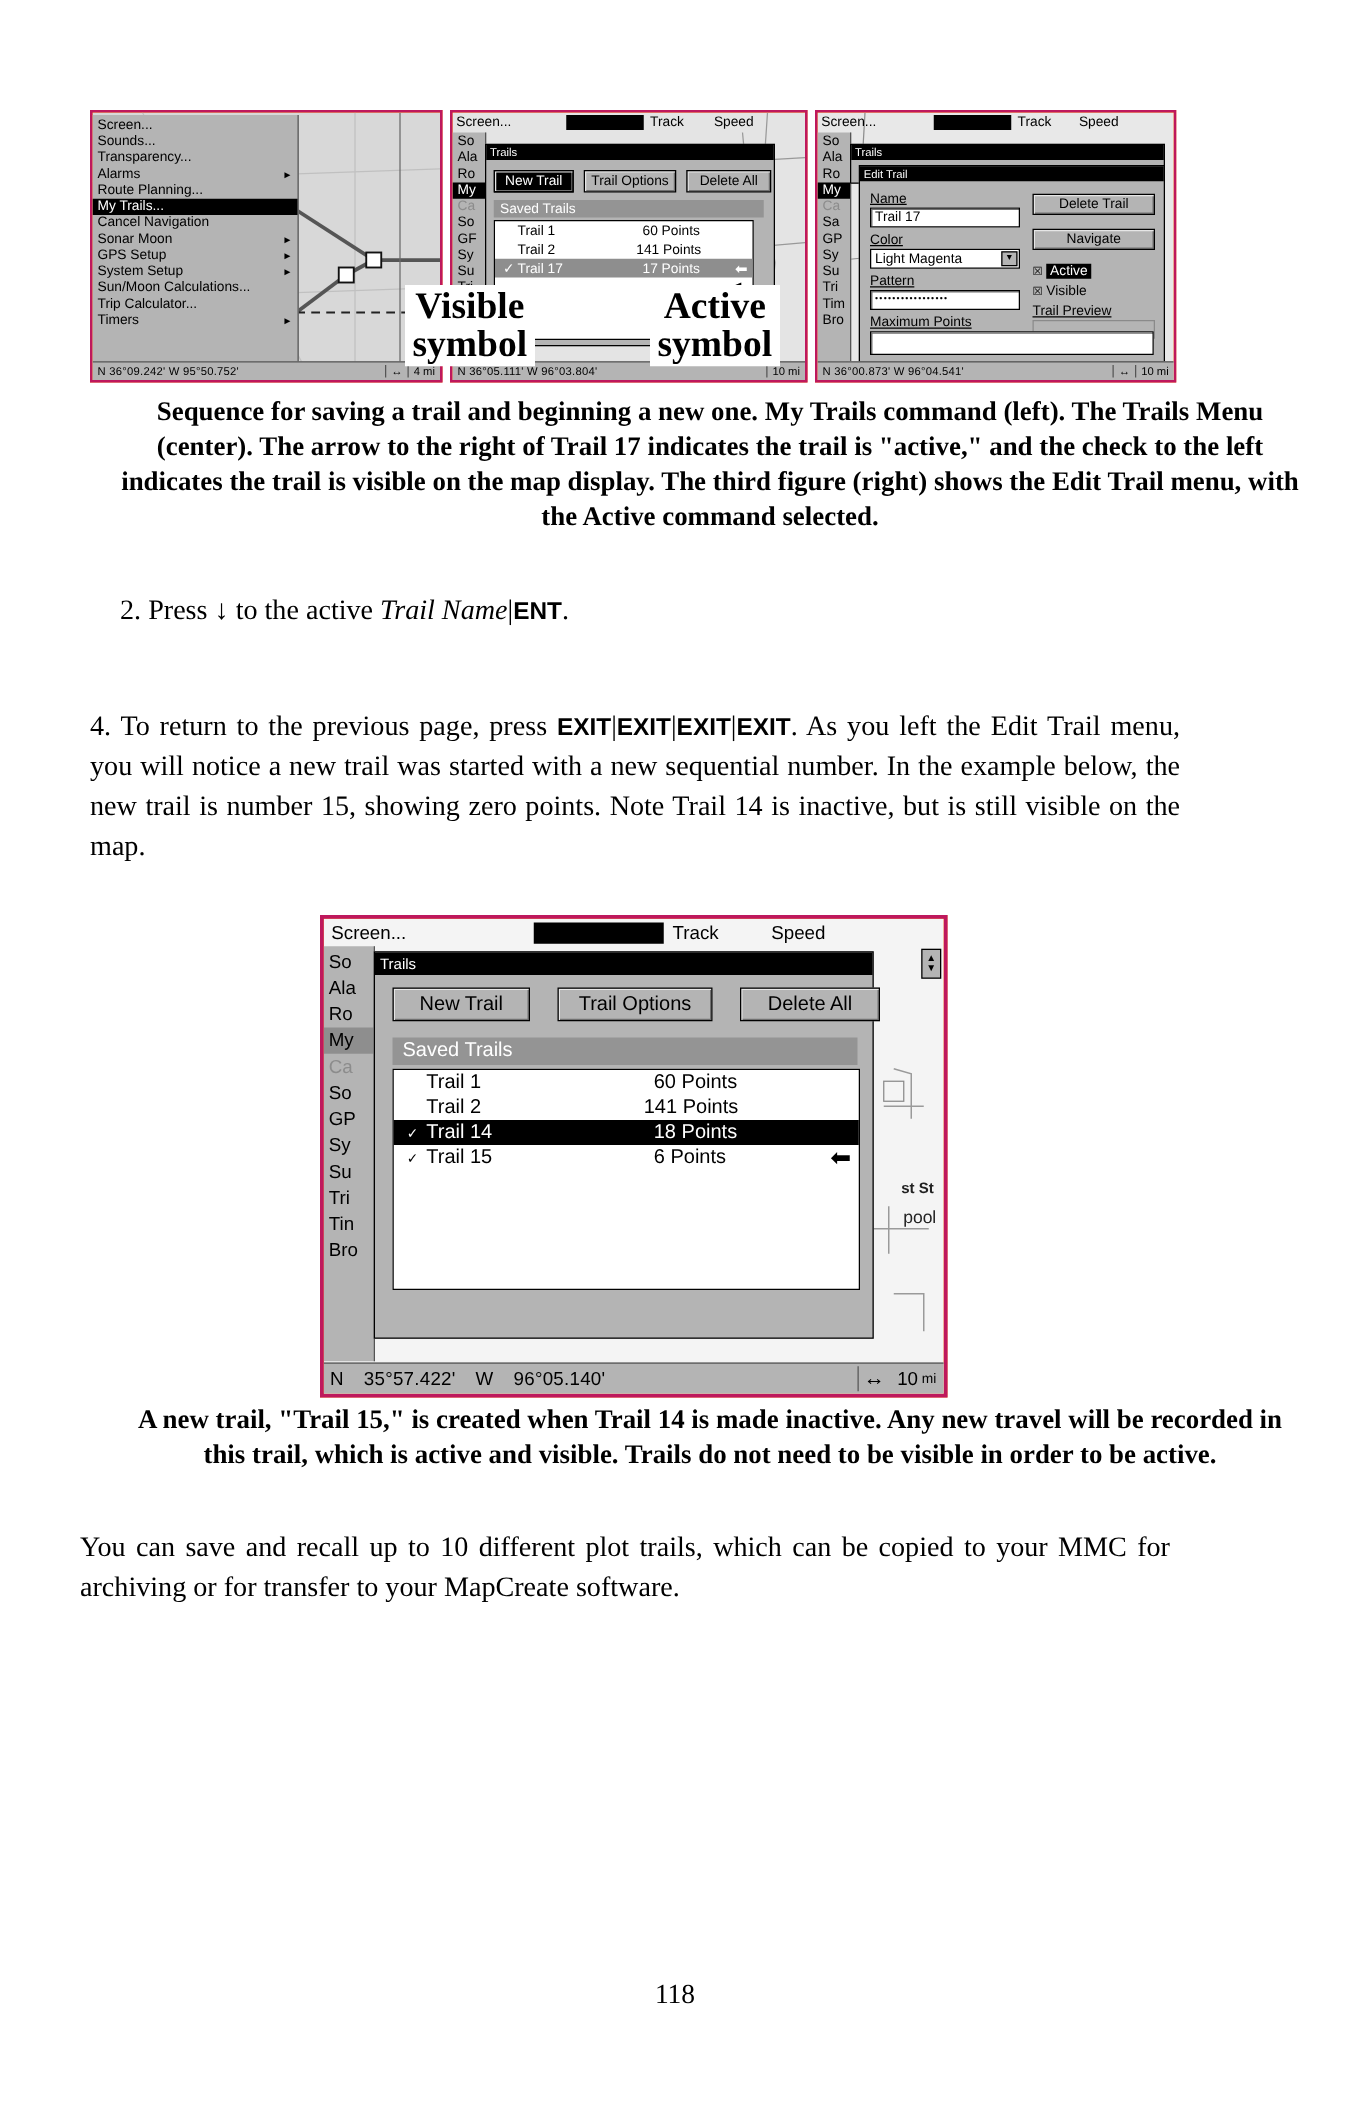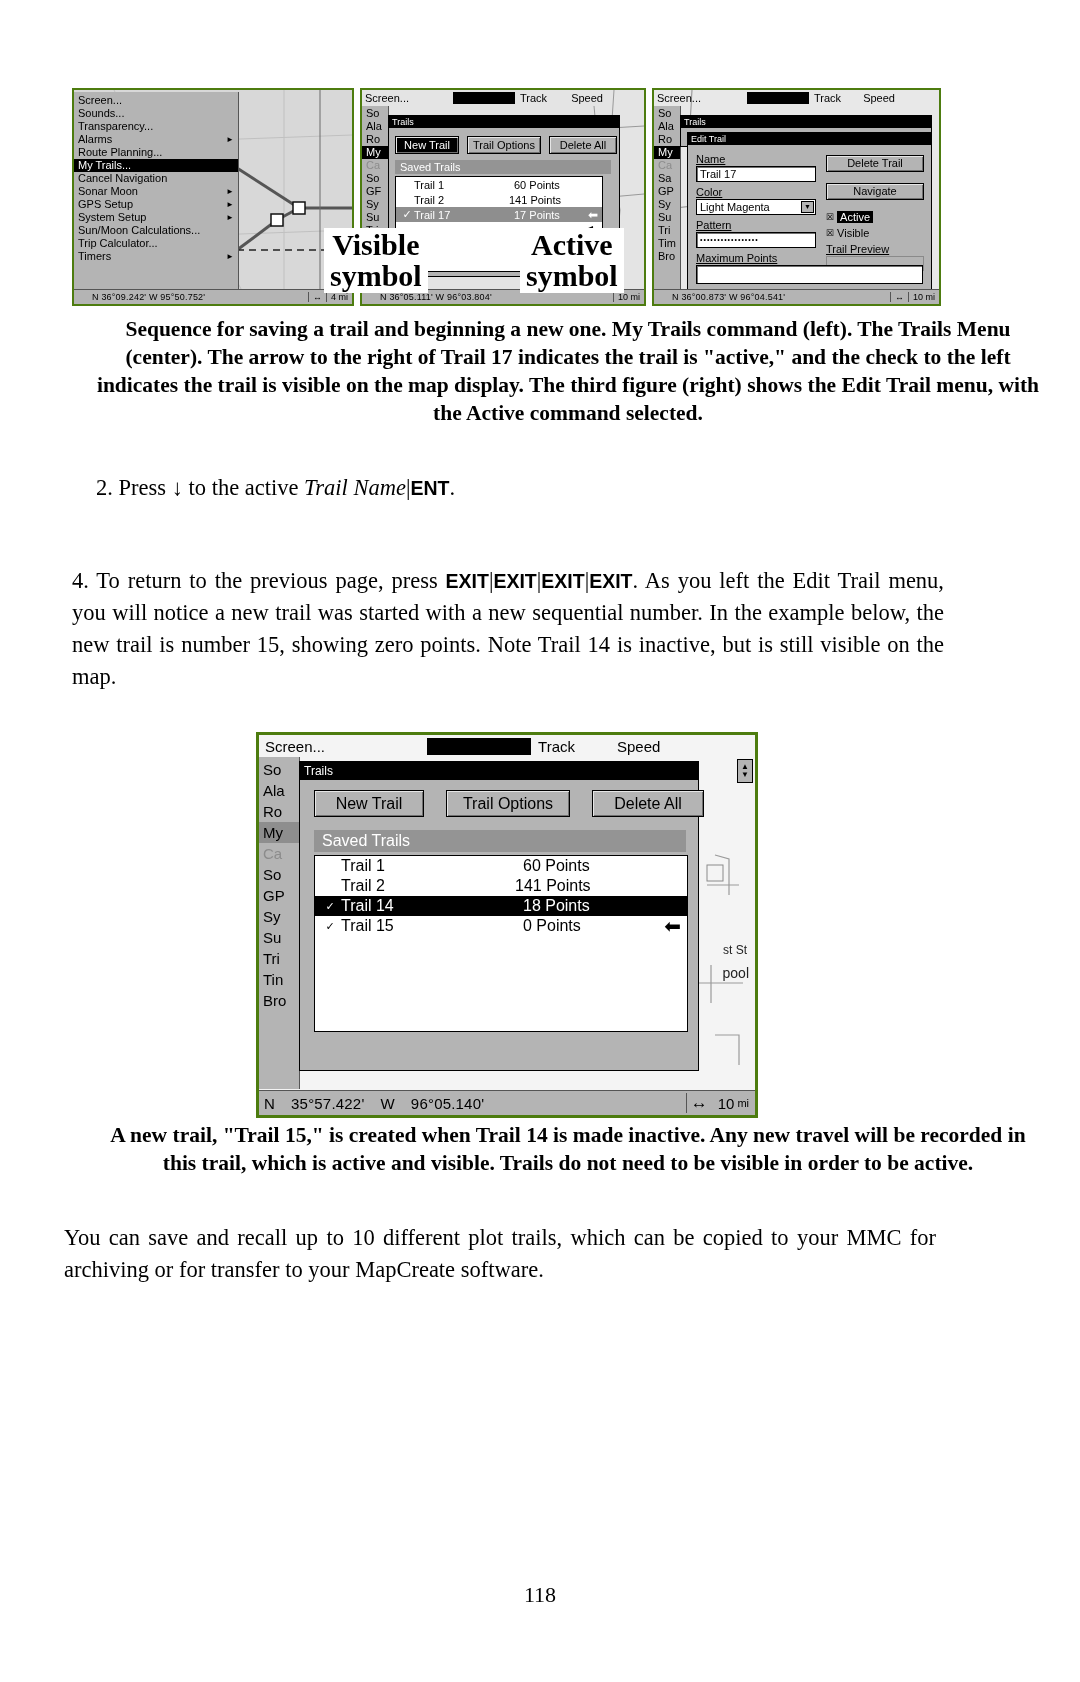--- a/index.html
+++ b/index.html
@@ -7,21 +7,21 @@
     width:1080px; height:1682px;
     background:#ffffff;
     font-family:"Liberation Serif", serif;
     color:#000;
     position:relative;
     overflow:hidden;
   }
   .page { position:absolute; left:0; top:0; width:1080px; height:1682px; }
 
   
-  .gps { position:absolute; background:#f97316; border:2px solid #4d7c0f;
+  .gps { position:absolute; background:#f97316; border:2px solid #be185d;
          font-family:"Liberation Sans", sans-serif; overflow:hidden; }
   .gps .maparea { position:absolute; inset:0; background:#d8d8d8; }
 
   .menu-panel { position:absolute; background:#b4b4b4; border-right:1px solid #555; }
   .menu-item { font-size:11px; color:#000; line-height:1.0; padding:1px 4px;
                white-space:nowrap; position:relative; }
   .menu-item.sel { background:#000; color:#fff; }
   .menu-item.dim { color:#8c8c8c; }
   .menu-item .arrow { position:absolute; right:4px; top:50%; transform:translateY(-50%); font-size:8px; }
 
@@ -37,21 +37,21 @@
   .row.hl { background:#000; color:#fff; }
   .row.hlg { background:#8e8e8e; color:#fff; }
   .row .chk { width:14px; text-align:center; font-size:11px; }
   .row .nm { flex:0 0 auto; }
   .row .pts { position:absolute; }
   .row .act { position:absolute; right:4px; font-size:12px; }
 
   .statusbar { position:absolute; left:0; right:0; bottom:0; height:14px;
                background:#b4b4b4; border-top:1px solid #555;
                font-size:9px; display:flex; align-items:center; }
-  .statusbar .sb-coord { padding-left:18px; white-space:nowrap; letter-spacing:0.2px; }
+  .statusbar .sb-coord { padding-left:4px; white-space:nowrap; letter-spacing:0.2px; }
   .statusbar .sb-sep { flex:1; }
   .statusbar .sb-zoom { border-left:1px solid #555; padding:0 4px; white-space:nowrap; }
 
   .toprow { position:absolute; left:0; right:0; top:0; height:16px; display:flex;
             align-items:center; font-size:11px; }
   .topbox { background:#000; height:12px; }
 
   .inputbox { background:#fff; border:1px solid #000; font-size:11px; padding:0 3px;
               box-shadow:inset 1px 1px 0 #707070; }
   .fieldlabel { font-size:11px;text-decoration:underline; }
@@ -420,27 +420,27 @@
           <span class="pts" style="left:200px;">141 Points</span>
         </div>
         <div class="row hl" style="height:20px; font-size:16px;">
           <span class="chk" style="width:22px;">✓</span>
           <span class="nm">Trail 14</span>
           <span class="pts" style="left:208px;">18 Points</span>
         </div>
         <div class="row" style="height:20px; font-size:16px;">
           <span class="chk" style="width:22px;">✓</span>
           <span class="nm">Trail 15</span>
-          <span class="pts" style="left:208px;">0 Points</span>
+          <span class="pts" style="left:208px;">6 Points</span>
           <span class="act" style="font-size:20px; right:6px;">⬅</span>
         </div>
       </div>
     </div>
 
-    <div style="position:absolute; right:8px; top:208px; font-size:12px; color:#222;">st St</div>
+    <div style="position:absolute; right:8px; top:208px; font-size:12px; color:#222;font-weight:bold;">st St</div>
     <div style="position:absolute; right:6px; top:230px; font-size:14px; color:#222;">pool</div>
 
     <div class="statusbar" style="height:24px; font-size:15px;">
       <span class="sb-coord" style="padding-left:5px;">N</span>
       <span class="sb-coord" style="padding-left:16px;">35°57.422'</span>
       <span class="sb-coord" style="padding-left:16px;">W</span>
       <span class="sb-coord" style="padding-left:16px;">96°05.140'</span>
       <span class="sb-sep"></span>
       <span class="sb-zoom" style="font-size:17px;">↔</span>
       <span style="padding-left:6px;">10</span>

